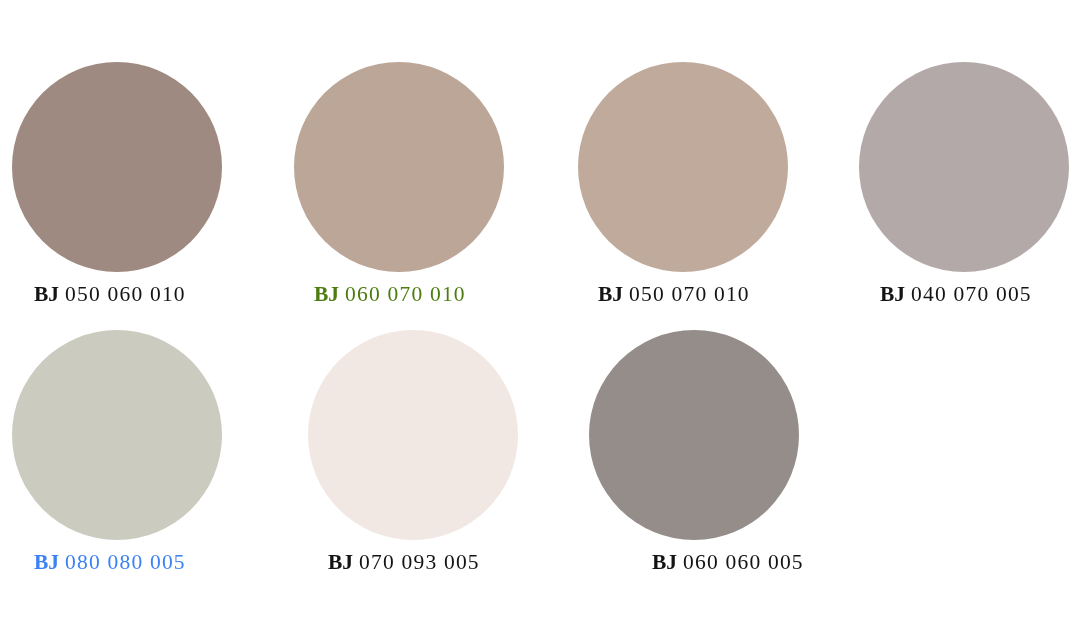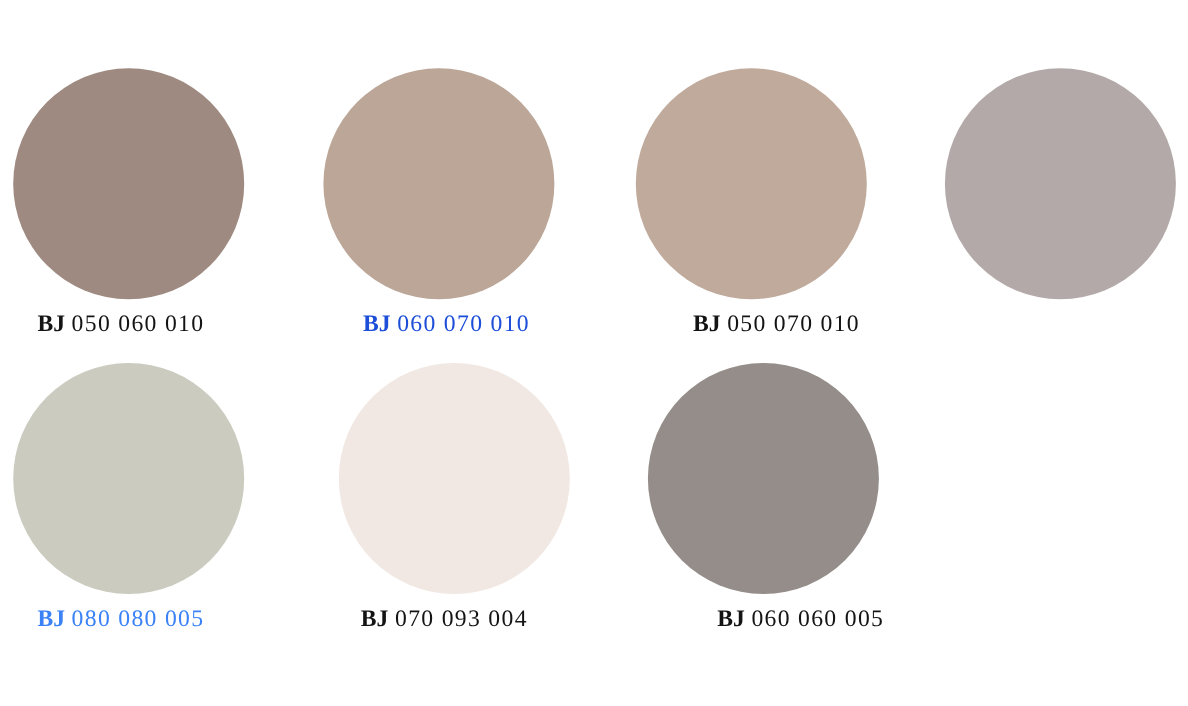--- a/index.html
+++ b/index.html
@@ -77,35 +77,36 @@
 <body style="background: rgb(255, 255, 255);">
 
 <div class="palette-sheet">
   <div class="swatch-grid">
       <div class="swatch-cell col-1">
         <div class="swatch-disc" style="background: rgb(158, 138, 128);"></div>
         <div class="swatch-label" style="color: rgb(20, 20, 20);"><span class="label-prefix">BJ</span><span class="label-code">050 060 010</span></div>
       </div>
       <div class="swatch-cell col-2">
         <div class="swatch-disc" style="background: rgb(187, 166, 152);"></div>
-        <div class="swatch-label" style="color: #1d4ed8; margin-left: 16px;"><span class="label-prefix">BJ</span><span class="label-code">060 070 010</span></div>
+        <div class="swatch-label" style="color: #4d7c0f;"><span class="label-prefix">BJ</span><span class="label-code">060 070 010</span></div>
       </div>
       <div class="swatch-cell col-3">
         <div class="swatch-disc" style="background: rgb(192, 170, 156);"></div>
-        <div class="swatch-label" style="color: rgb(20, 20, 20); margin-left: 32px;"><span class="label-prefix">BJ</span><span class="label-code">050 070 010</span></div>
+        <div class="swatch-label" style="color: rgb(20, 20, 20);"><span class="label-prefix">BJ</span><span class="label-code">050 070 010</span></div>
       </div>
       <div class="swatch-cell col-4">
         <div class="swatch-disc" style="background: rgb(179, 169, 168);"></div>
+        <div class="swatch-label" style="color: rgb(20, 20, 20);"><span class="label-prefix">BJ</span><span class="label-code">040 070 005</span></div>
       </div>
       <div class="swatch-cell col-1">
         <div class="swatch-disc" style="background: rgb(203, 204, 191);"></div>
         <div class="swatch-label" style="color: #3b82f6;"><span class="label-prefix">BJ</span><span class="label-code">080 080 005</span></div>
       </div>
       <div class="swatch-cell col-3">
         <div class="swatch-disc" style="background: rgb(241, 232, 227);"></div>
-        <div class="swatch-label" style="color: rgb(20, 20, 20);"><span class="label-prefix">BJ</span><span class="label-code">070 093 004</span></div>
+        <div class="swatch-label" style="color: rgb(20, 20, 20);"><span class="label-prefix">BJ</span><span class="label-code">070 093 005</span></div>
       </div>
       <div class="swatch-cell col-4">
         <div class="swatch-disc" style="background: rgb(148, 141, 137);"></div>
         <div class="swatch-label" style="color: rgb(20, 20, 20); margin-left: 42px;"><span class="label-prefix">BJ</span><span class="label-code">060 060 005</span></div>
       </div>
     </div>
 </div>
 
 </body></html>

